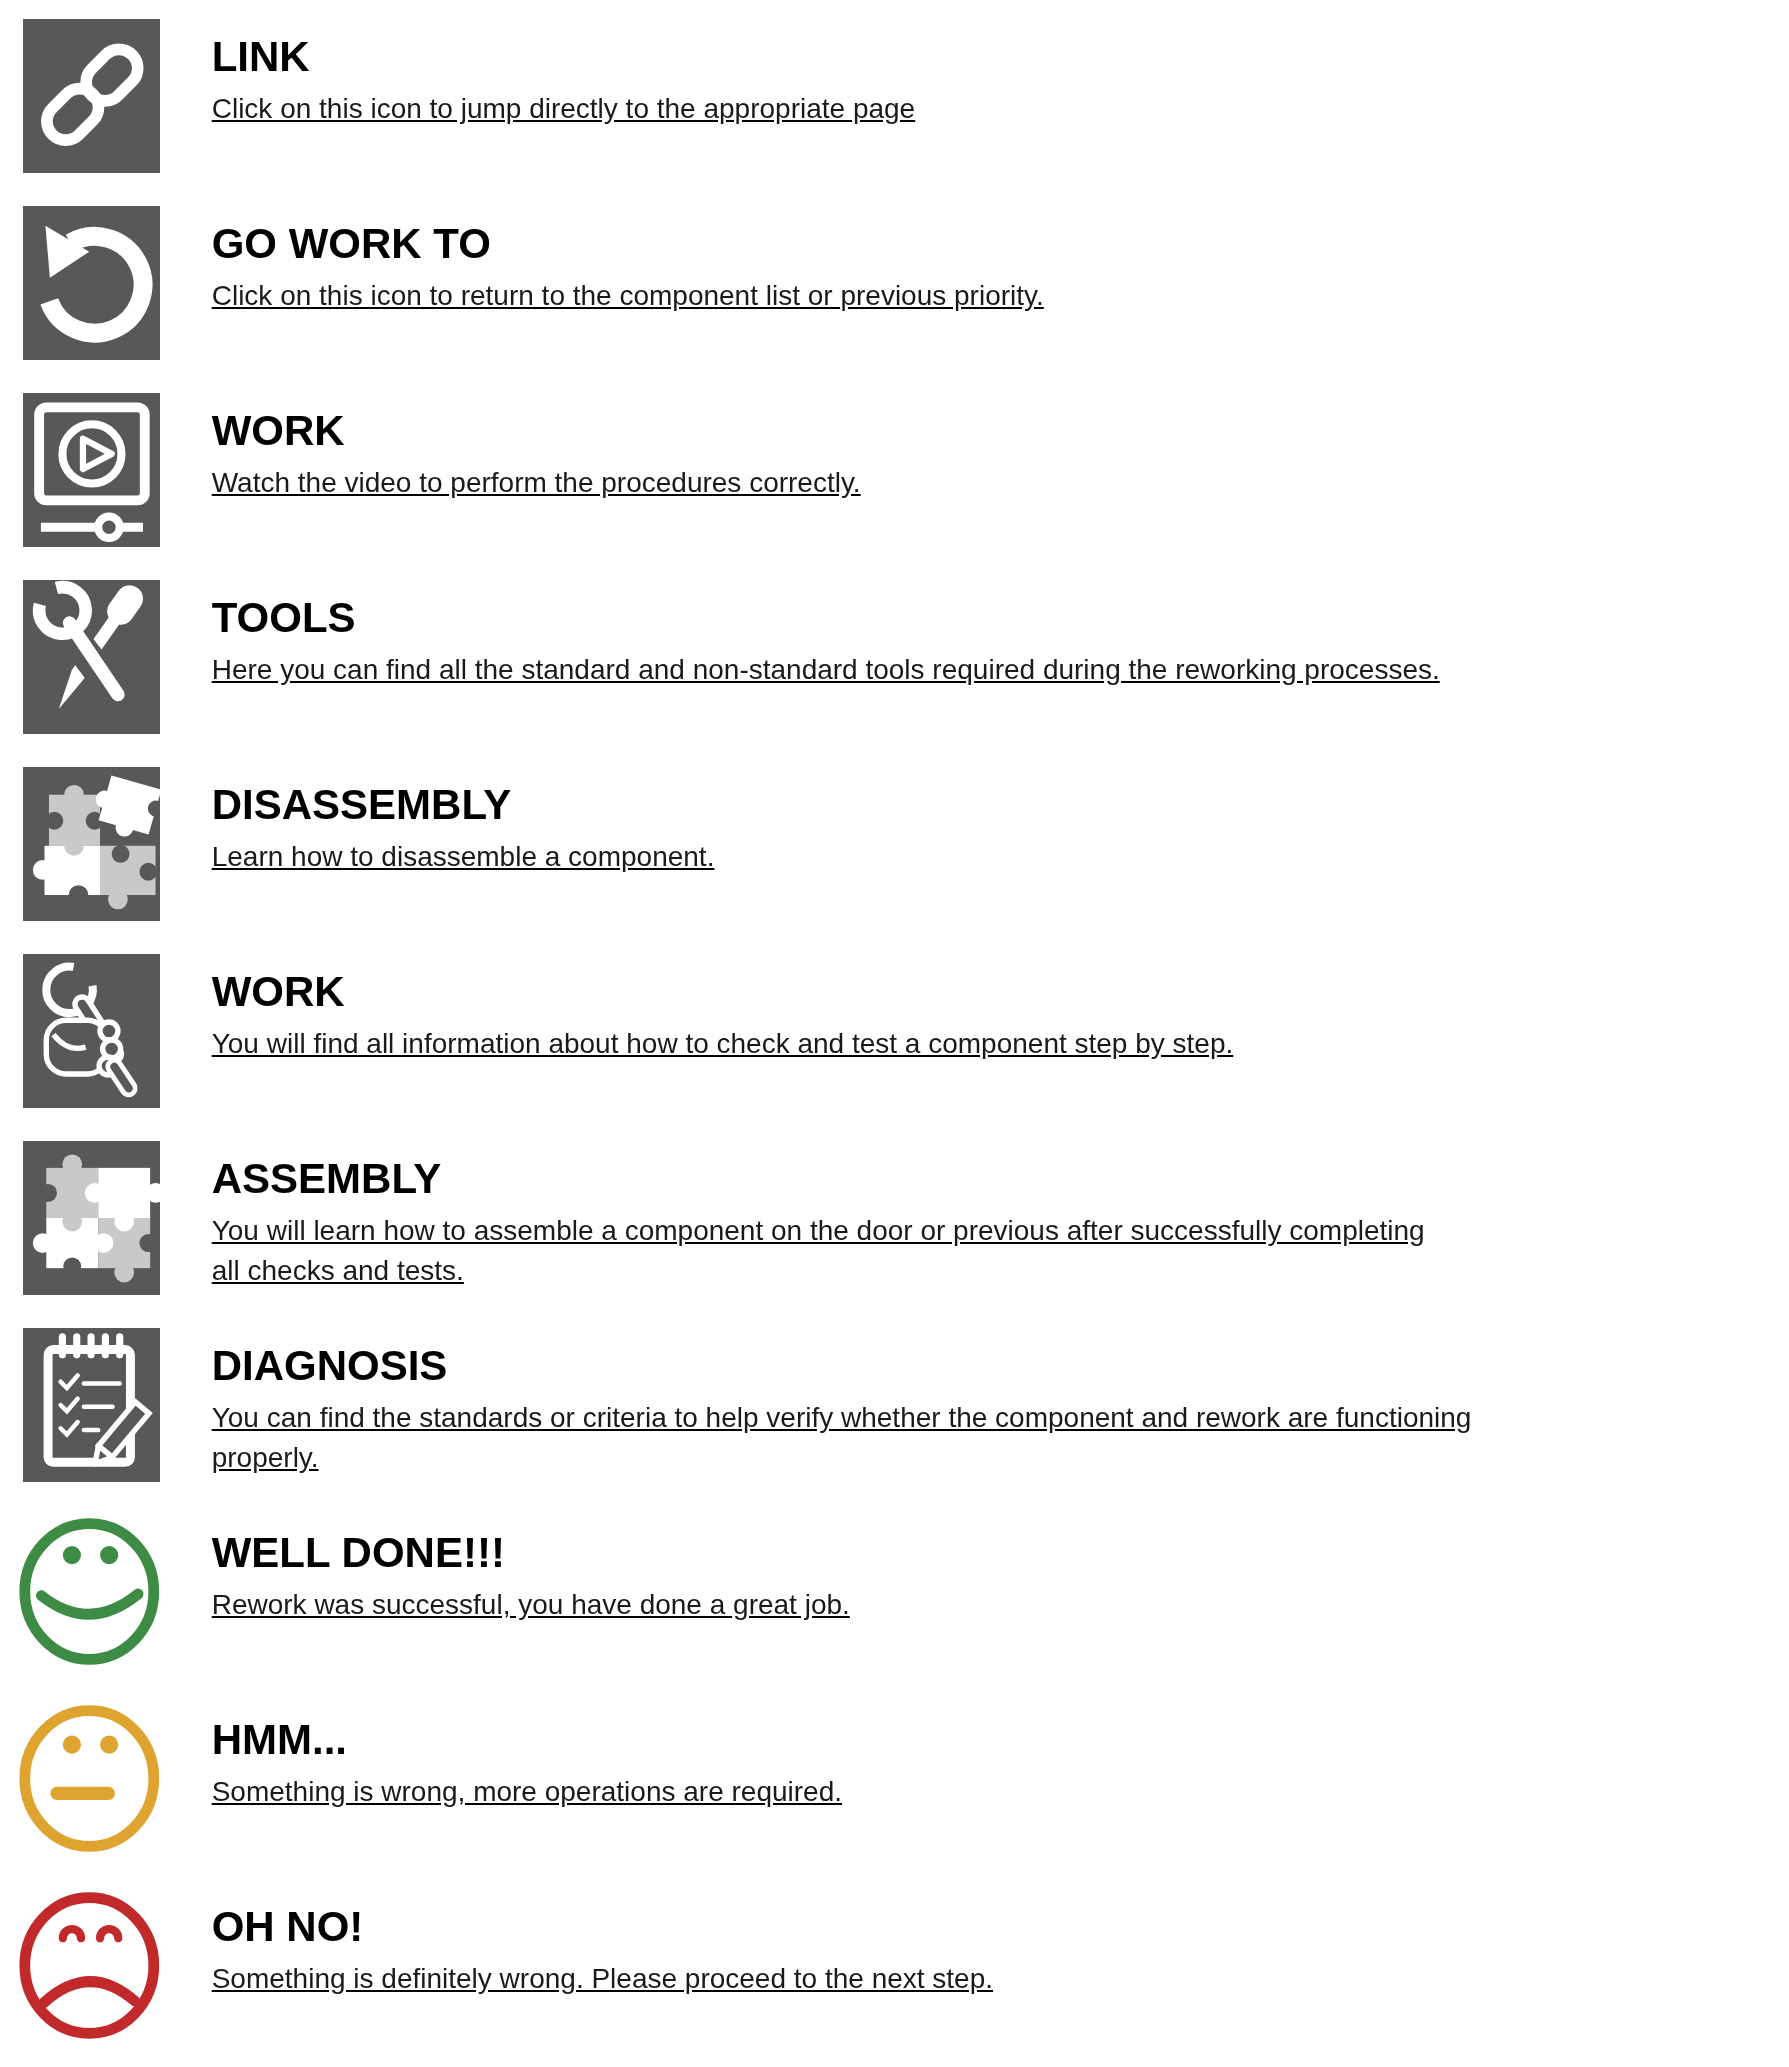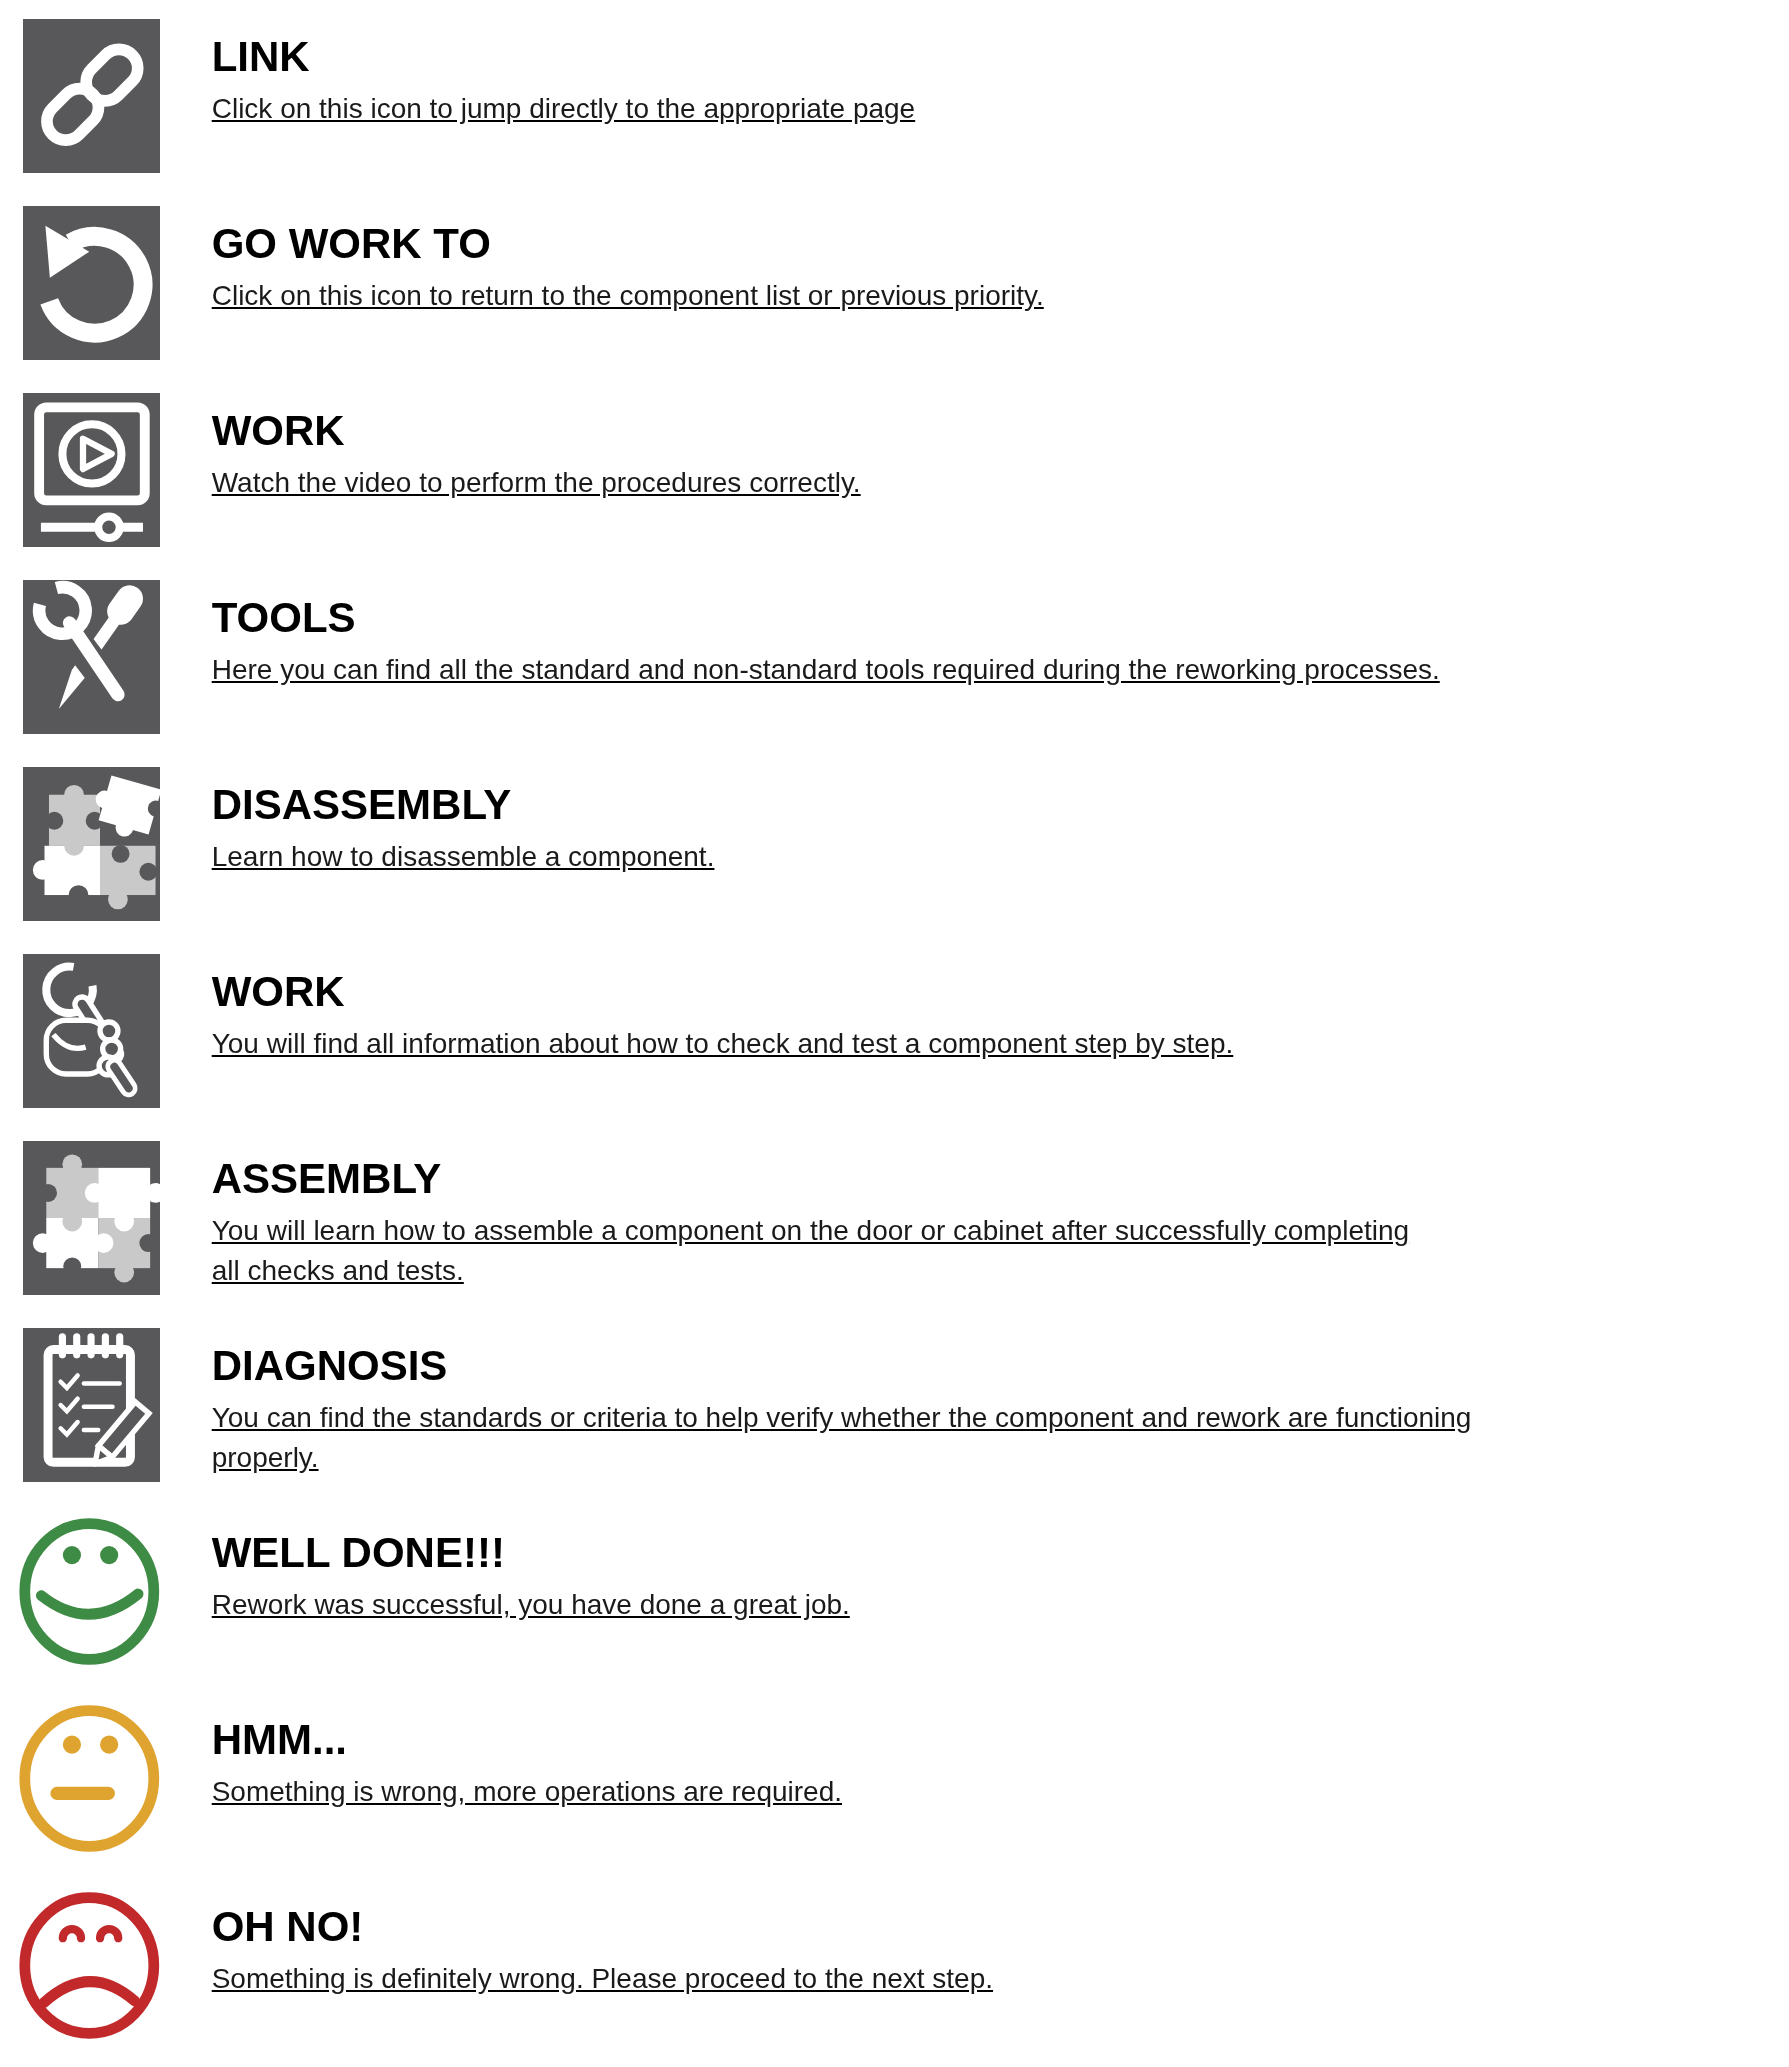--- a/index.html
+++ b/index.html
@@ -203,21 +203,21 @@
         <circle cx="113" cy="90" r="11" class="fw"></circle>
         <circle cx="90" cy="114" r="11" class="fw"></circle>
         <circle cx="140" cy="114" r="10" class="fg"></circle>
         <circle cx="55" cy="140" r="10" class="fg"></circle>
         <circle cx="113" cy="147" r="11" class="fp"></circle>
       </svg>
     </div>
     <div class="row-text">
       <div class="row-title">ASSEMBLY</div>
       <div class="row-desc">
-        <div class="desc-line">You will learn how to assemble a component on the door or cabinet after successfully completing</div>
+        <div class="desc-line">You will learn how to assemble a component on the door or previous after successfully completing</div>
         <div class="desc-line">all checks and tests.</div>
       </div>
     </div>
   </div>
 
   <div class="row">
     <div class="tile">
       <svg width="137" height="154" viewBox="0 0 153 172">
         <rect x="28" y="24" width="92" height="126" rx="6" class="sw" stroke-width="10"></rect>
         <g stroke="#ffffff" stroke-width="8" stroke-linecap="round">

